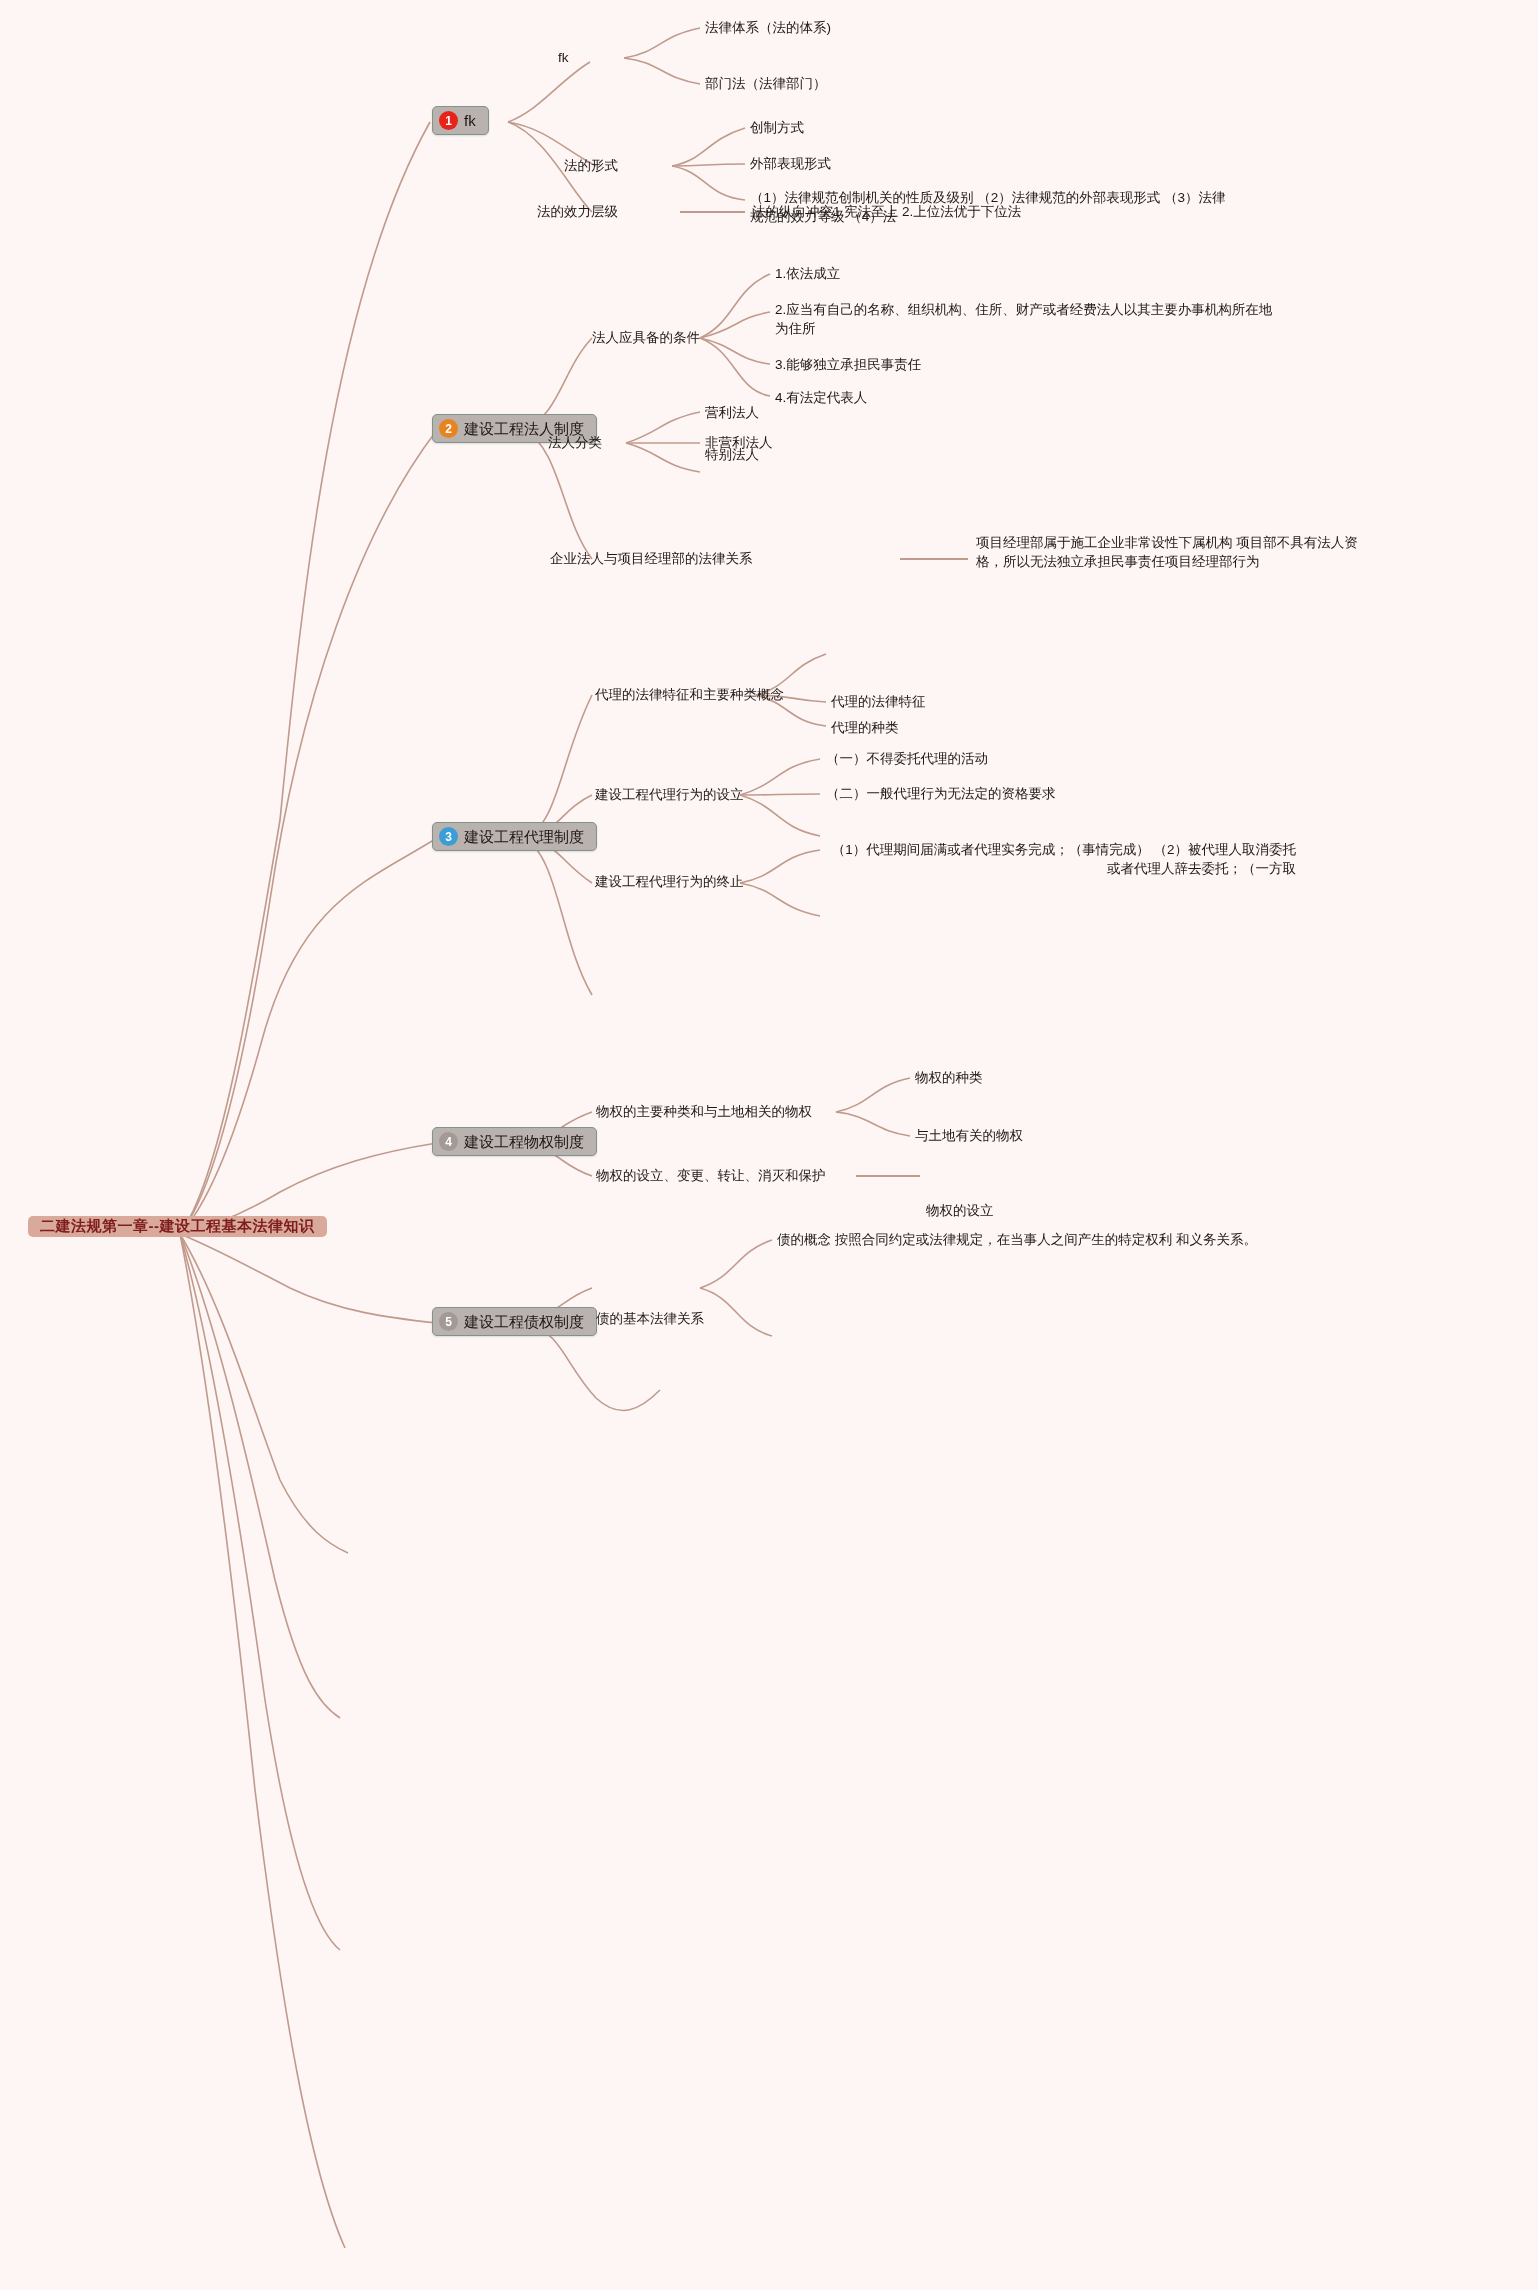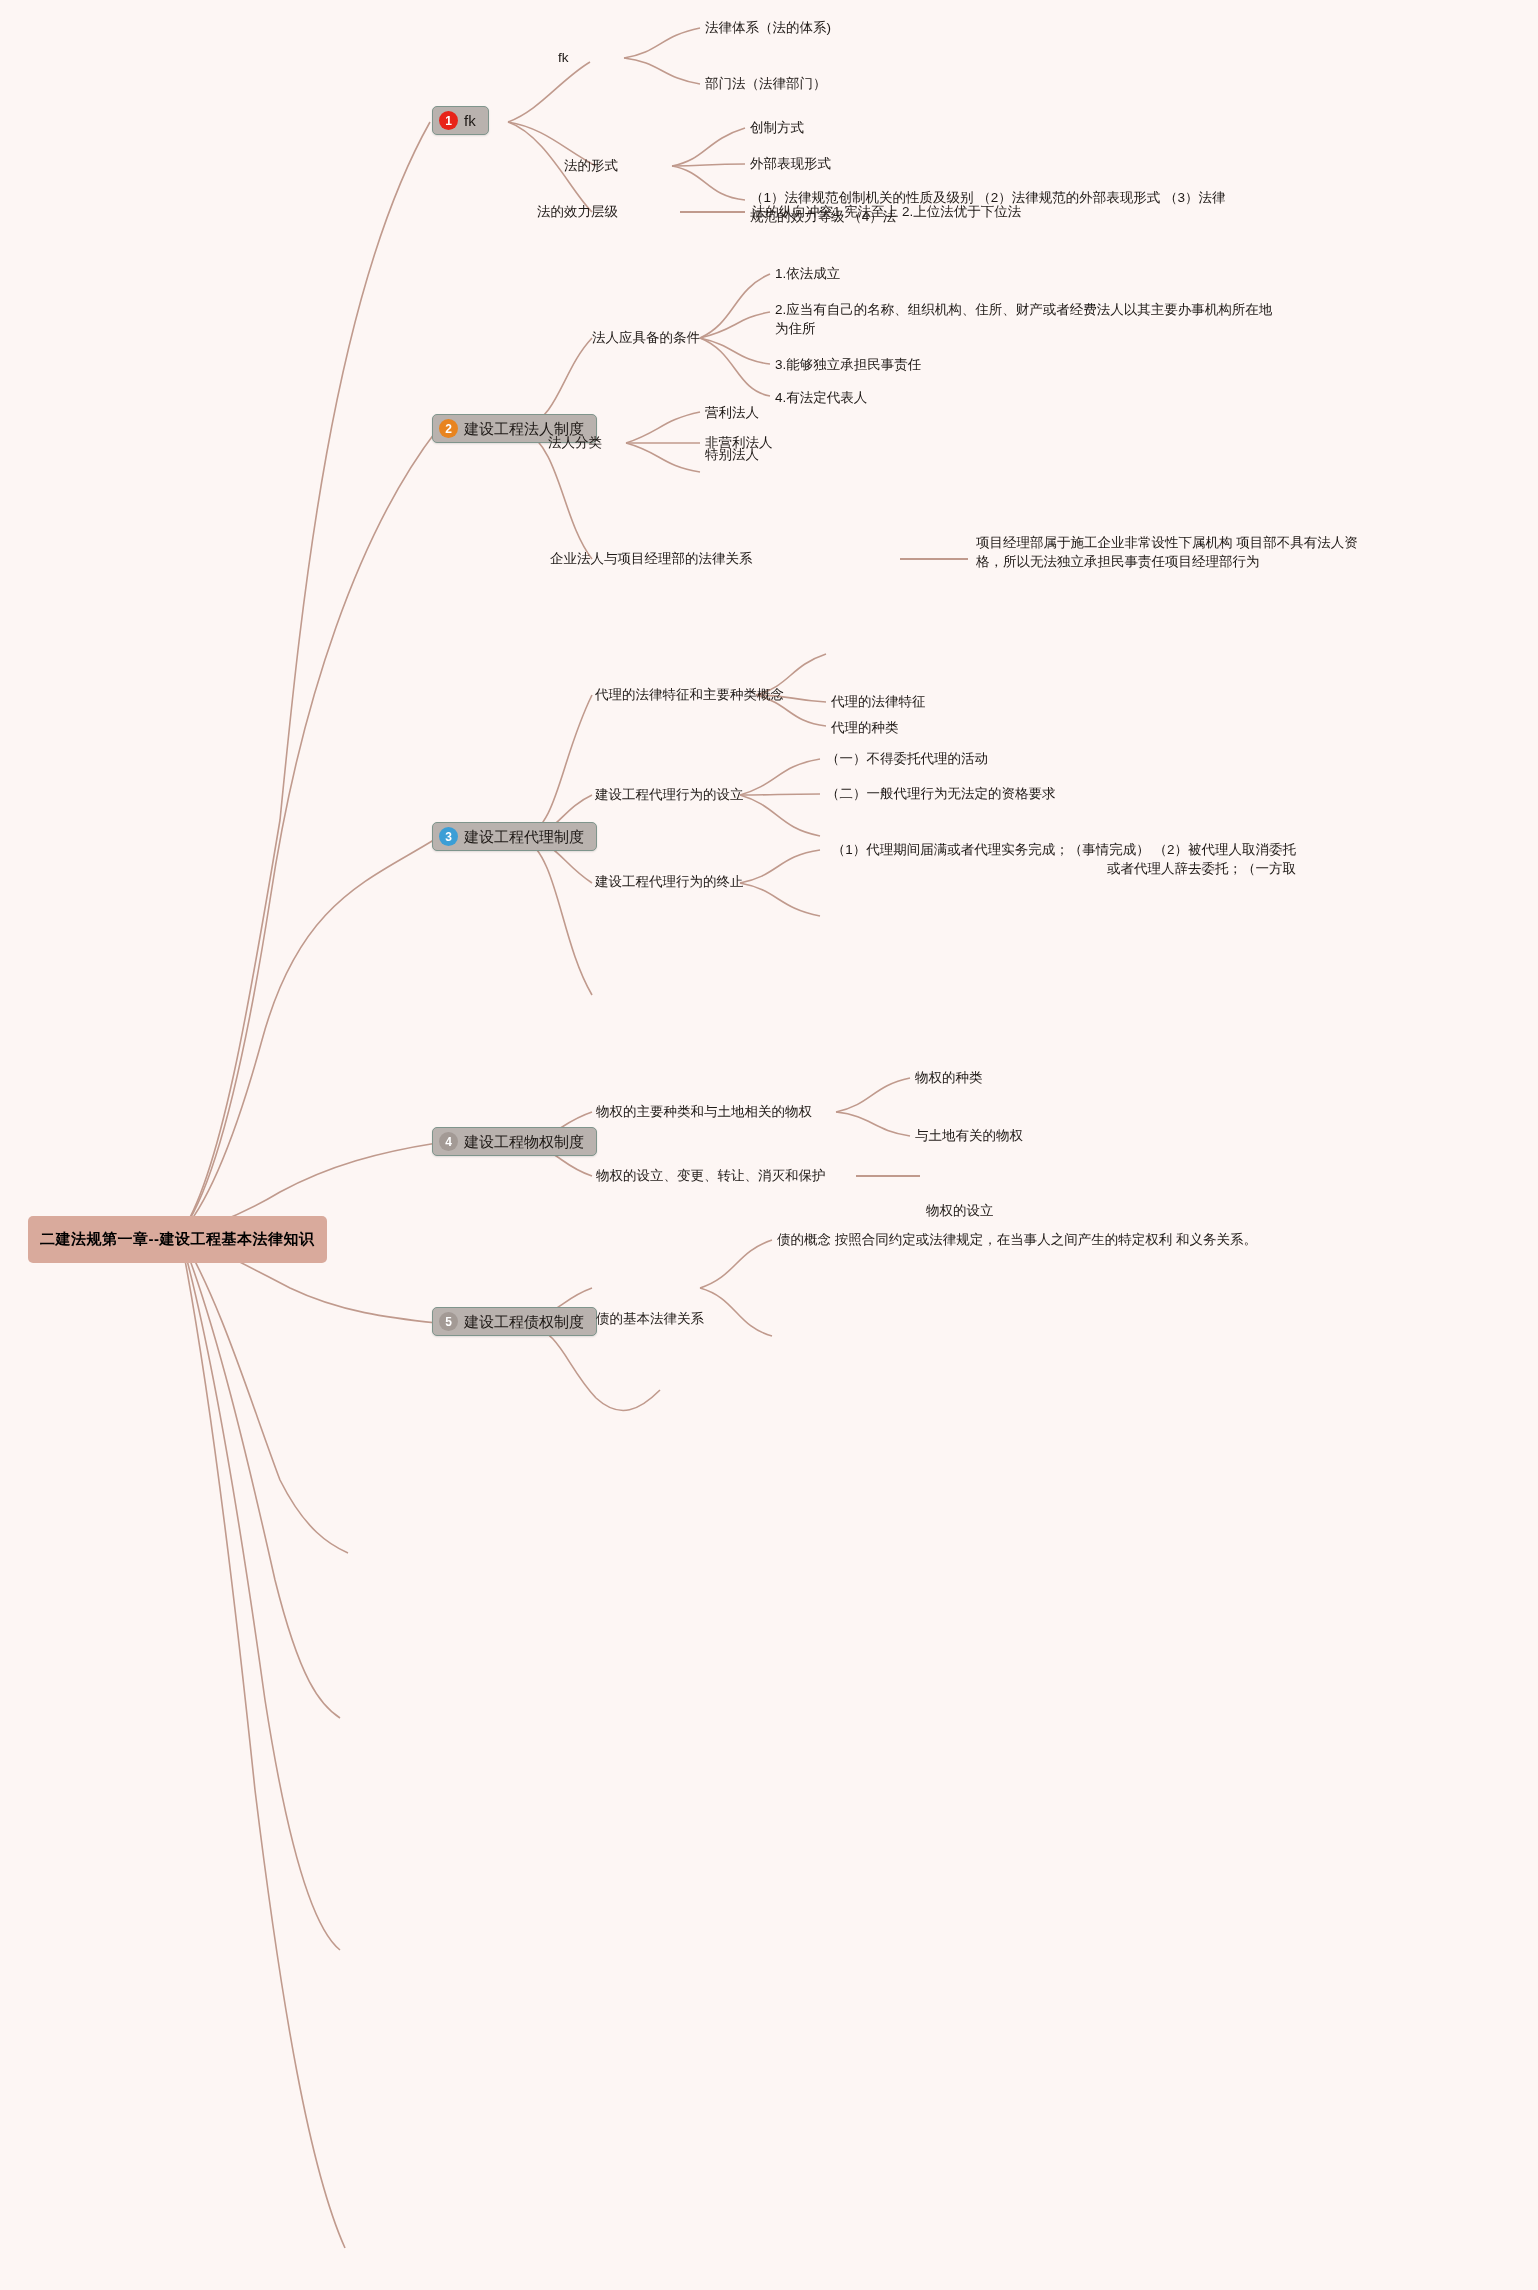--- a/index.html
+++ b/index.html
@@ -12,24 +12,24 @@
     position:relative;
   }
   #canvas{position:absolute;left:0;top:0;width:1538px;height:2290px;}
   svg.edges{position:absolute;left:0;top:0;width:1538px;height:2290px;pointer-events:none;}
   .node{position:absolute;white-space:nowrap;}
 
   
   .root{
     left:28px;top:1216px;
     background:#d9aa9c;
-    color:#000000;
+    color:#7f1d1d;
     font-weight:bold;
     font-size:15px;
-    padding:14px 12px;
+    padding:1px 12px;
     border-radius:5px;
     letter-spacing:0.5px;
   }
 
   
   .topic{
     background:#b9b2ae;
     border:1.5px solid #7f958c;
     border-radius:5px;
     padding:4px 12px 4px 6px;

